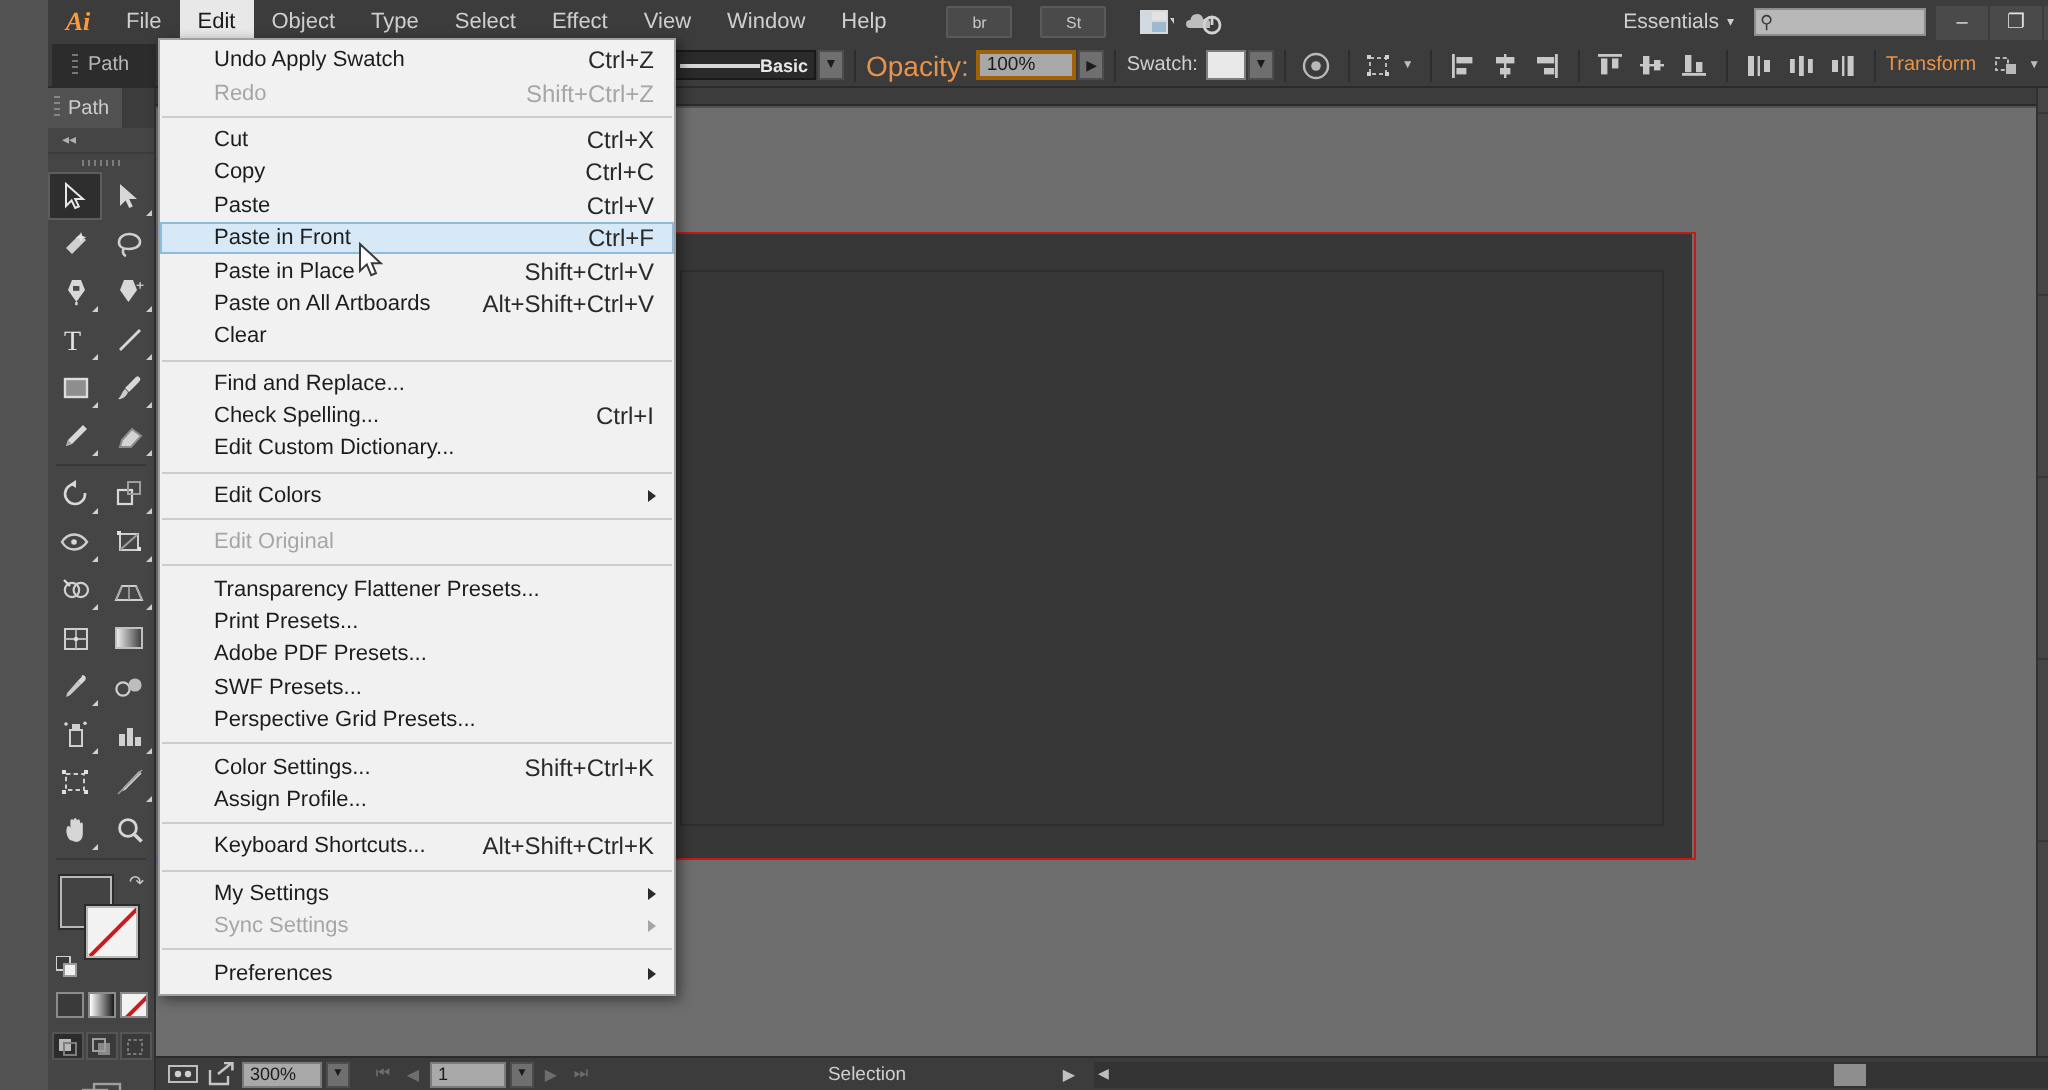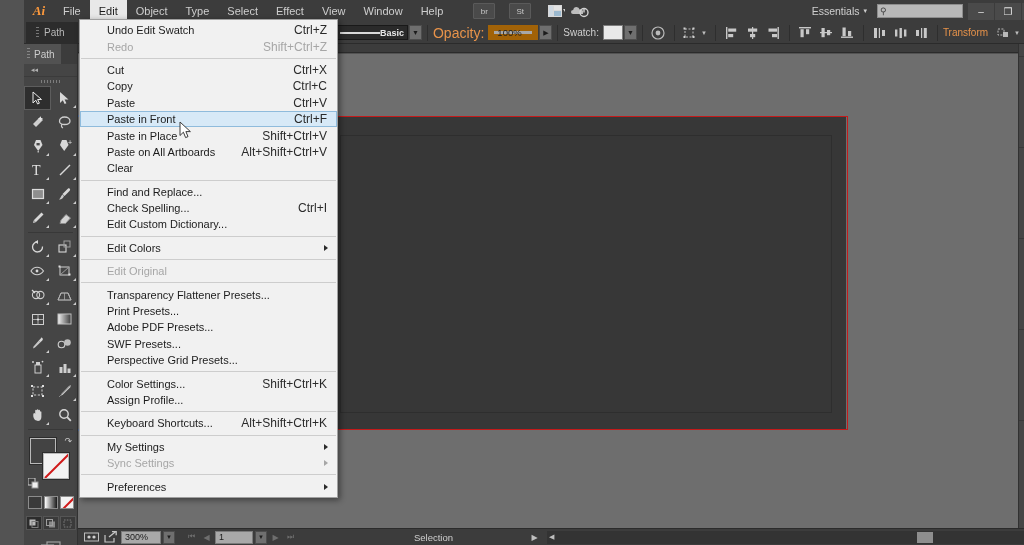--- a/index.html
+++ b/index.html
@@ -24,21 +24,21 @@
     color:#ff9a3c; font-weight:bold; font-size:13px; font-style:italic;
     font-family:"Liberation Serif", serif;
   }
   .mi{
     padding:0 9px; height:22px; line-height:22px; font-size:11px; color:#cfcfcf;
     cursor:default; white-space:nowrap;
   }
   .mi.active{ background:#e8e8e8; color:#1a1a1a; }
   .mb-spacer{ flex:1 1 auto; }
   .tb-icon{
-    width:22px; height:16px; margin:0 3px; border:1px solid #5a5a5a; background:#4a4a4a;
+    width:33px; height:16px; margin:0 3px; border:1px solid #5a5a5a; background:#4a4a4a;
     display:inline-flex; align-items:center; justify-content:center;
     color:#c8c8c8; font-size:8px; border-radius:1px;
   }
   .tb-flat{
     width:20px; height:18px; margin:0 2px;
     display:inline-flex; align-items:center; justify-content:center;
     color:#c8c8c8;
   }
   .ws-label{ font-size:10.5px; color:#cfcfcf; padding:0 4px; }
   .searchbox{
@@ -71,21 +71,21 @@
   }
   .strokeline{ width:46px; height:2px; background:#d8d8d8; }
   .strokelabel{ font-size:9px; color:#e8e8e8; font-weight:bold; }
   .drop{
     width:13px; height:15px; background:#6f6f6f; border:1px solid #4d4d4d;
     display:inline-flex; align-items:center; justify-content:center;
     color:#1c1c1c; font-size:7px; margin-left:1px;
   }
   .cb-lbl{ color:#e8934a; font-size:14px; margin-right:4px; }
   .valbox{
-    width:50px; height:15px; background:#a8a8a8; border:6px solid #a16207;
+    width:50px; height:15px; background:#a8a8a8; border:2px solid #a16207;
     display:flex; align-items:center; padding-left:3px;
     color:#1c1c1c; font-size:9.5px;
   }
   .swatchbox{
     width:20px; height:15px; background:#e9e9e9; border:1px solid #7d7d7d;
   }
   .cb-ic{
     width:19px; height:17px; display:inline-flex; align-items:center; justify-content:center;
     color:#c2c2c2; margin:0 1px;
   }
@@ -901,21 +901,21 @@
 
     <div class="hsb">
       <span class="ar">◀</span>
       <div class="thumb"></div>
       <span class="ar">▶</span>
     </div>
   </div>
 
   <div class="dropdown" id="editmenu">
       <div class="dd-item">
-        <span class="lbl">Undo Edit Swatch</span>
+        <span class="lbl">Undo Apply Swatch</span>
         <span class="sc">Ctrl+Z</span>
       </div>
       <div class="dd-item disabled">
         <span class="lbl">Redo</span>
         <span class="sc">Shift+Ctrl+Z</span>
       </div>
       <div class="dd-sep"></div>
       <div class="dd-item">
         <span class="lbl">Cut</span>
         <span class="sc">Ctrl+X</span>

